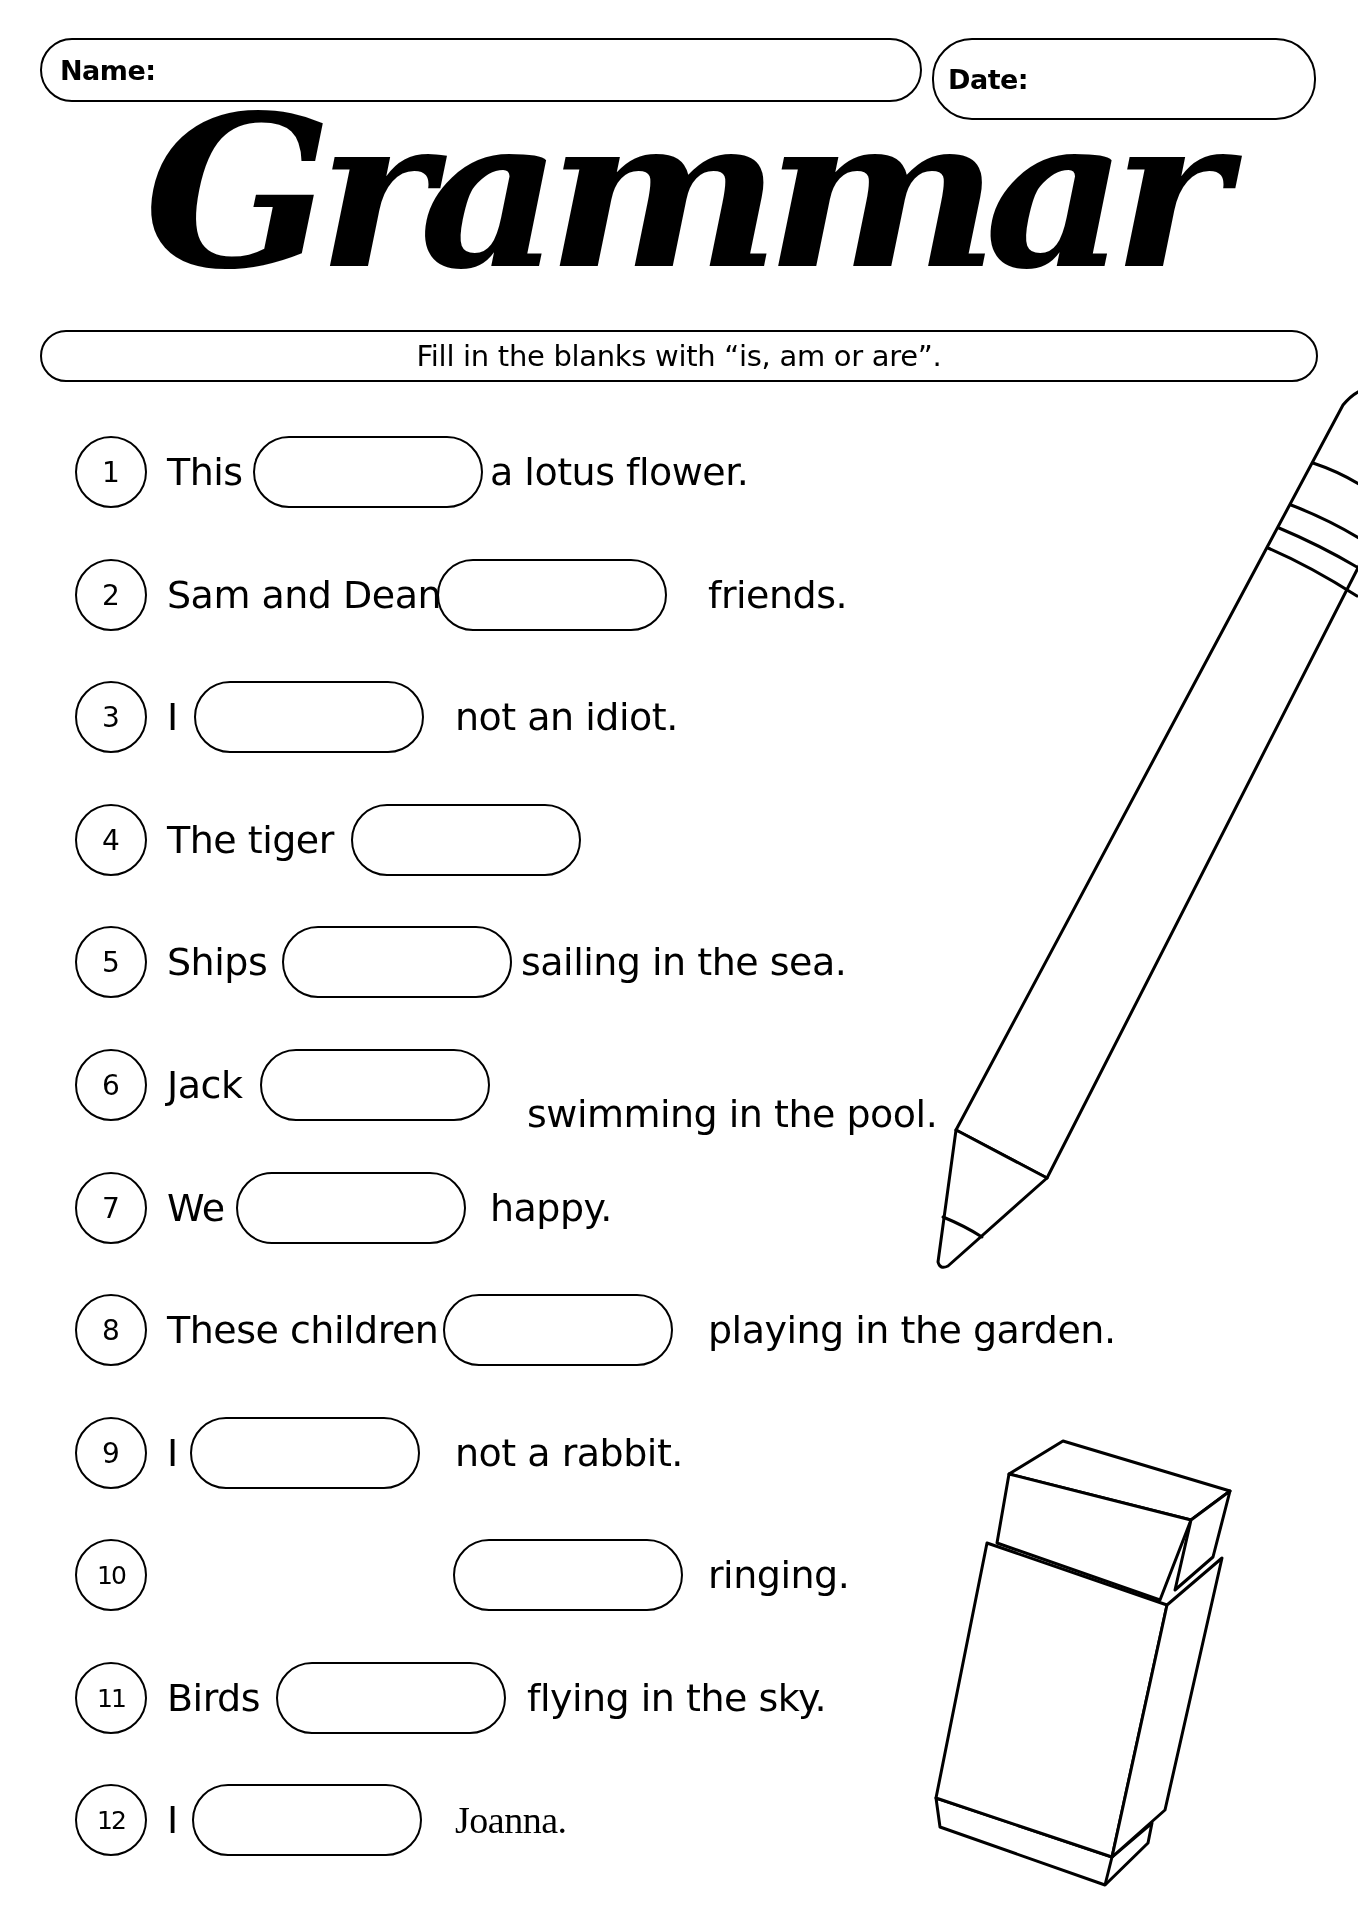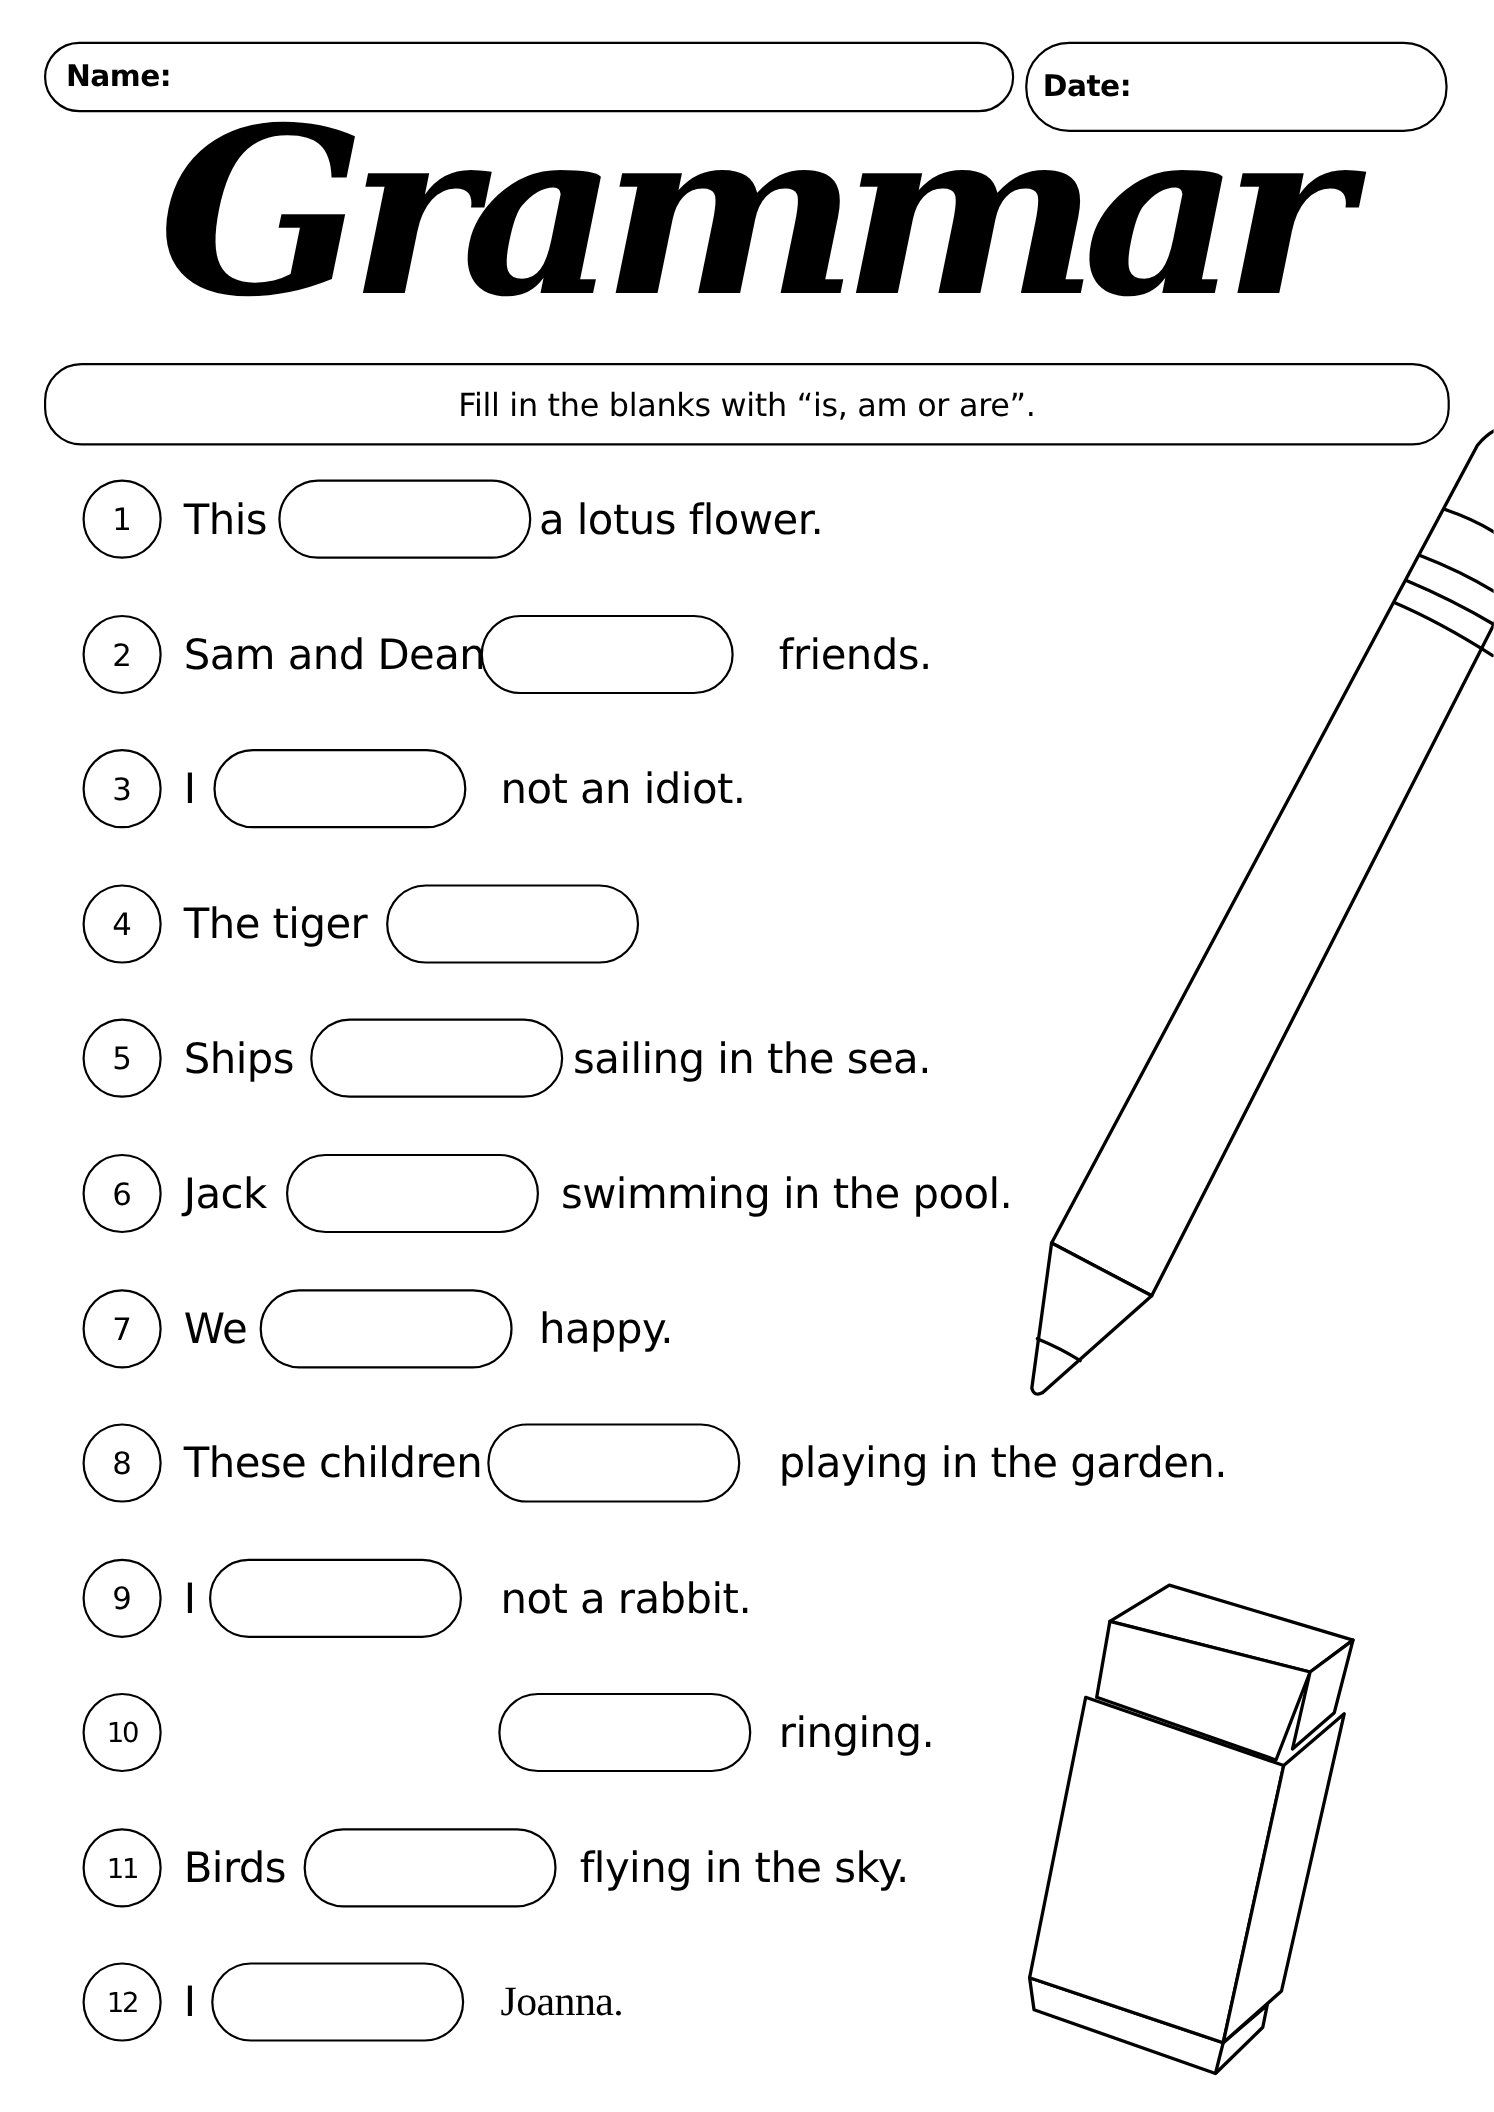--- a/index.html
+++ b/index.html
@@ -3,21 +3,21 @@
 <meta charset="utf-8">
 <style>
   html, body { margin:0; padding:0; background:#ffffff; }
   body { width:1358px; height:1920px; position:relative; overflow:hidden;
          font-family:"DejaVu Sans", sans-serif; color:#000; }
   .pill-box { position:absolute; border:2.5px solid #000; border-radius:40px; box-sizing:border-box; background:transparent; }
   .field-label { position:absolute; font-size:27px; font-weight:bold; letter-spacing:-0.5px; top:50%; transform:translateY(-50%); left:18px; }
   .title { position:absolute; left:0; width:1358px; top:88px; text-align:center;
            font-family:"DejaVu Serif", serif; font-style:italic; font-weight:bold;
            font-size:210px; line-height:1; letter-spacing:-14px; transform:scaleX(1.05); }
-  .instruction-bar { position:absolute; left:40px; top:330px; width:1278px; height:75px;
+  .instruction-bar { position:absolute; left:40px; top:330px; width:1278px; height:52px;
            border:2.5px solid #000; border-radius:34px; box-sizing:border-box;
            display:flex; align-items:center; justify-content:center; }
   .instruction-text { font-size:29px; letter-spacing:-0.3px; font-family:"DejaVu Sans", sans-serif; }
   .row { position:absolute; left:0; width:1358px; height:74px; }
   .num-circle { position:absolute; left:75px; top:0; width:72px; height:72px; border:2px solid #000;
            border-radius:50%; box-sizing:border-box; display:flex; align-items:center; justify-content:center;
            font-size:28px; }
   .num-circle.two { font-size:25px; letter-spacing:-2px; }
   .before, .after { position:absolute; top:50%; transform:translateY(-52%); font-size:38px; white-space:nowrap; letter-spacing:-0.5px; }
   .before { left:167px; }
@@ -71,21 +71,21 @@
   <div class="num-circle">5</div>
   <span class="before">Ships</span>
   <div class="blank" style="left:282px;"></div>
   <span class="after" style="left:521px;">sailing in the sea.</span>
 </div>
 
 <div class="row" style="top:1049px;">
   <div class="num-circle">6</div>
   <span class="before">Jack</span>
   <div class="blank" style="left:260px;"></div>
-  <span class="after" style="left:510px;">swimming in the pool.</span>
+  <span class="after" style="left:527px;margin-top:29px;">swimming in the pool.</span>
 </div>
 
 <div class="row" style="top:1172px;">
   <div class="num-circle">7</div>
   <span class="before">We</span>
   <div class="blank" style="left:236px;"></div>
   <span class="after" style="left:490px;">happy.</span>
 </div>
 
 <div class="row" style="top:1294px;">

